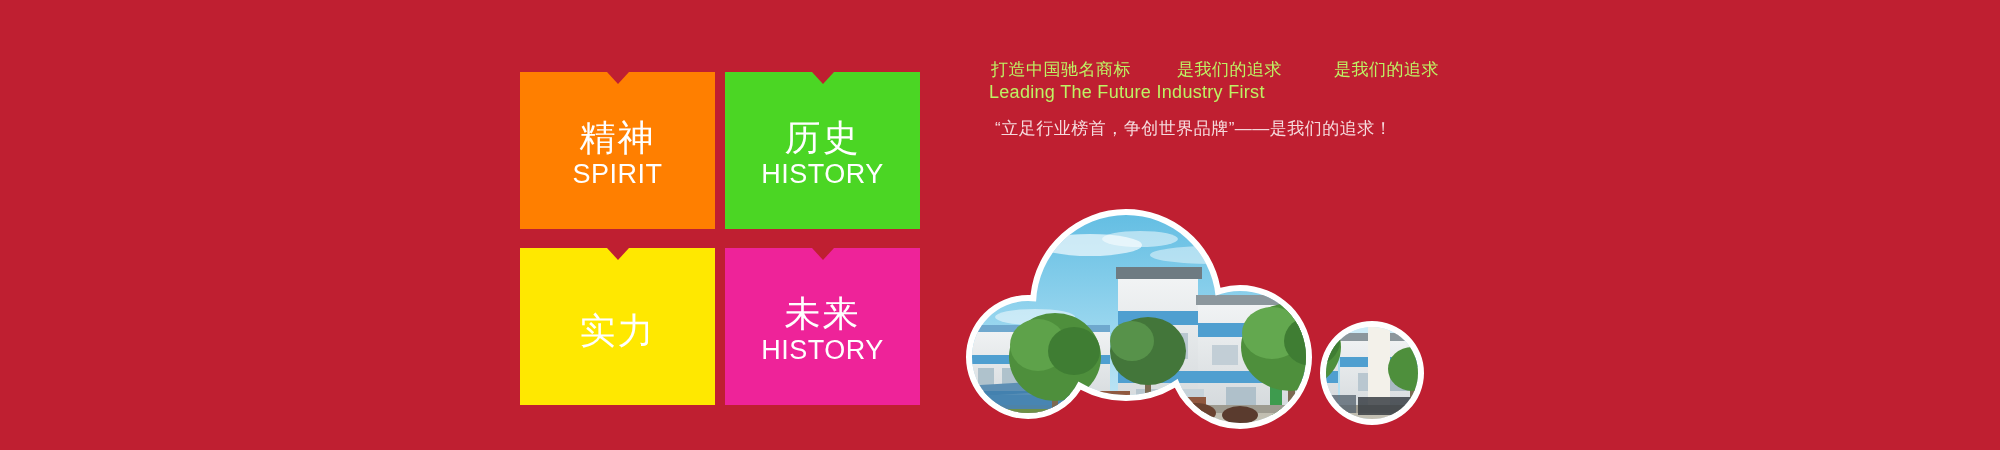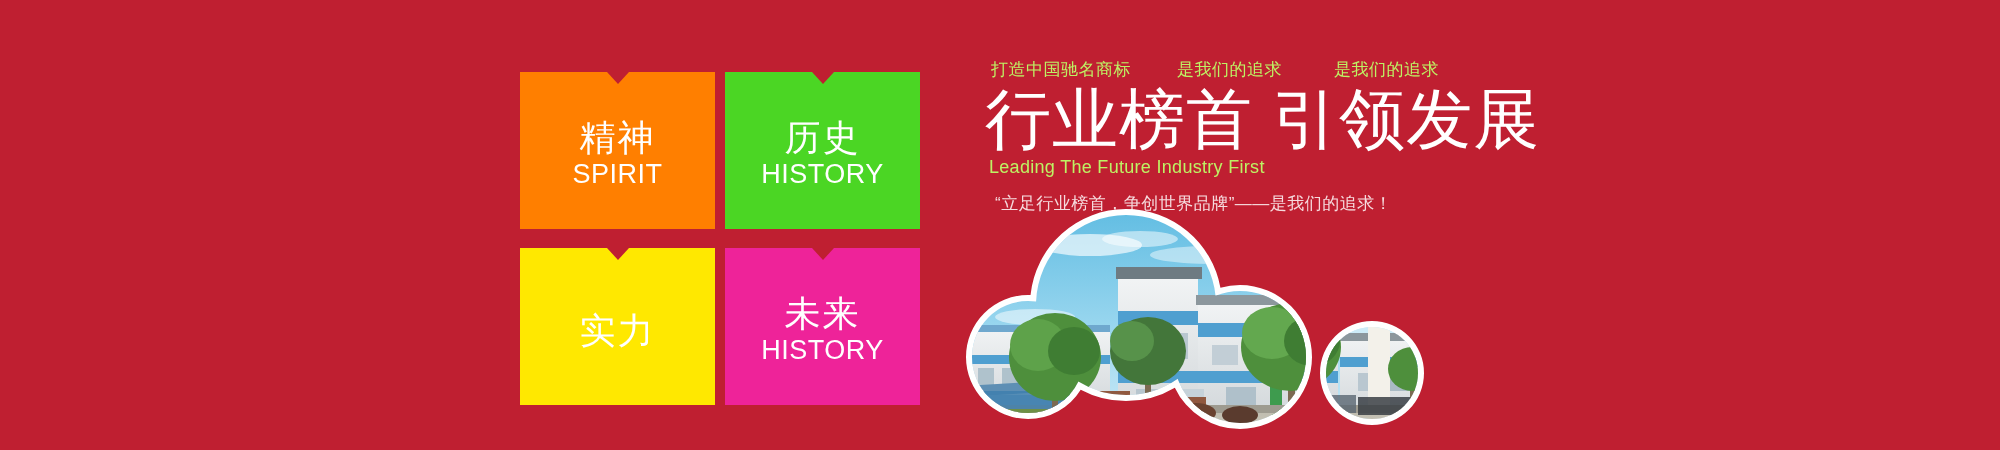--- a/index.html
+++ b/index.html
@@ -146,21 +146,20 @@
   </div>
 
   <div id="copy">
 
     <div id="badges">
       <span class="badge b0">打造中国驰名商标</span>
       <span class="badge b1">是我们的追求</span>
       <span class="badge b2">是我们的追求</span>
     </div>
 
-    <div id="headline">行业榜首 引领发展</div>
     <div id="subhead">Leading The Future Industry First</div>
     <div id="quote">“立足行业榜首，争创世界品牌”——是我们的追求！</div>
 
   </div>
 
   <div id="cloud">
     <svg width="560" height="245" viewBox="0 0 560 245">
       <defs>
 
         <clipPath id="cloudClip">

